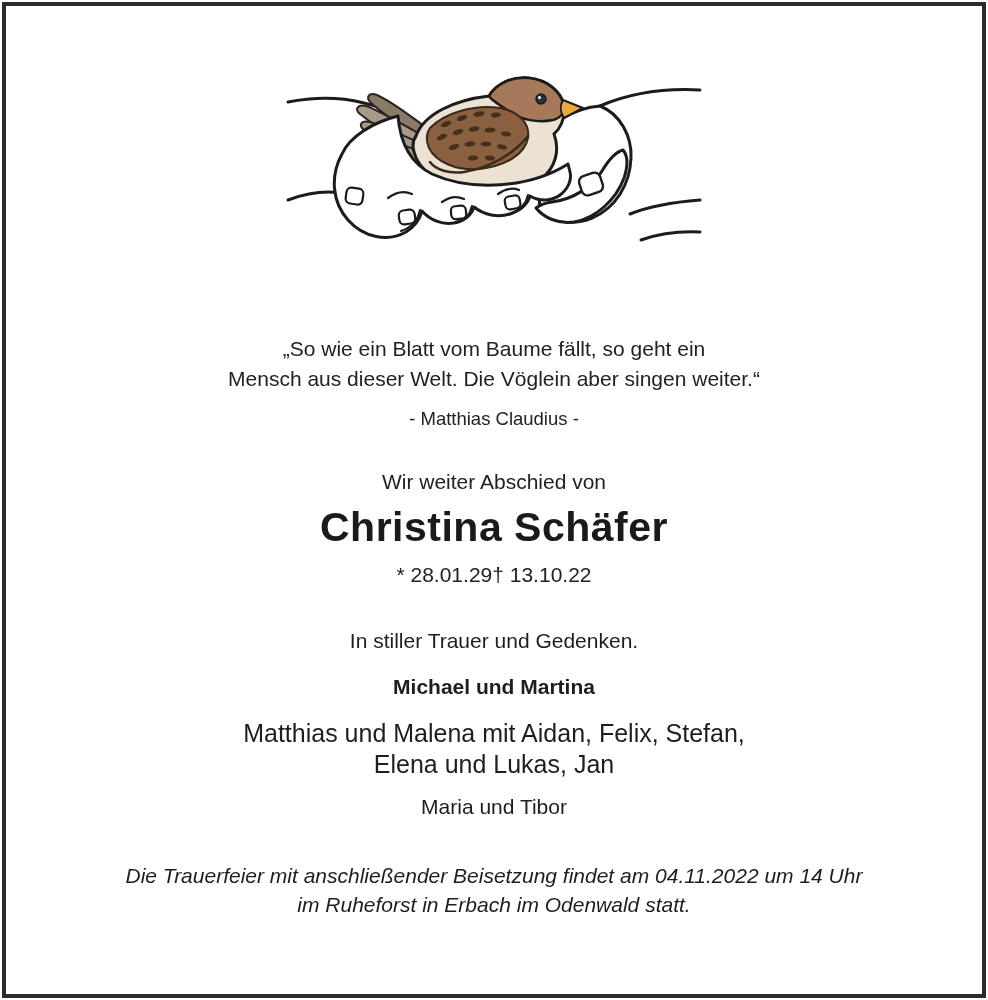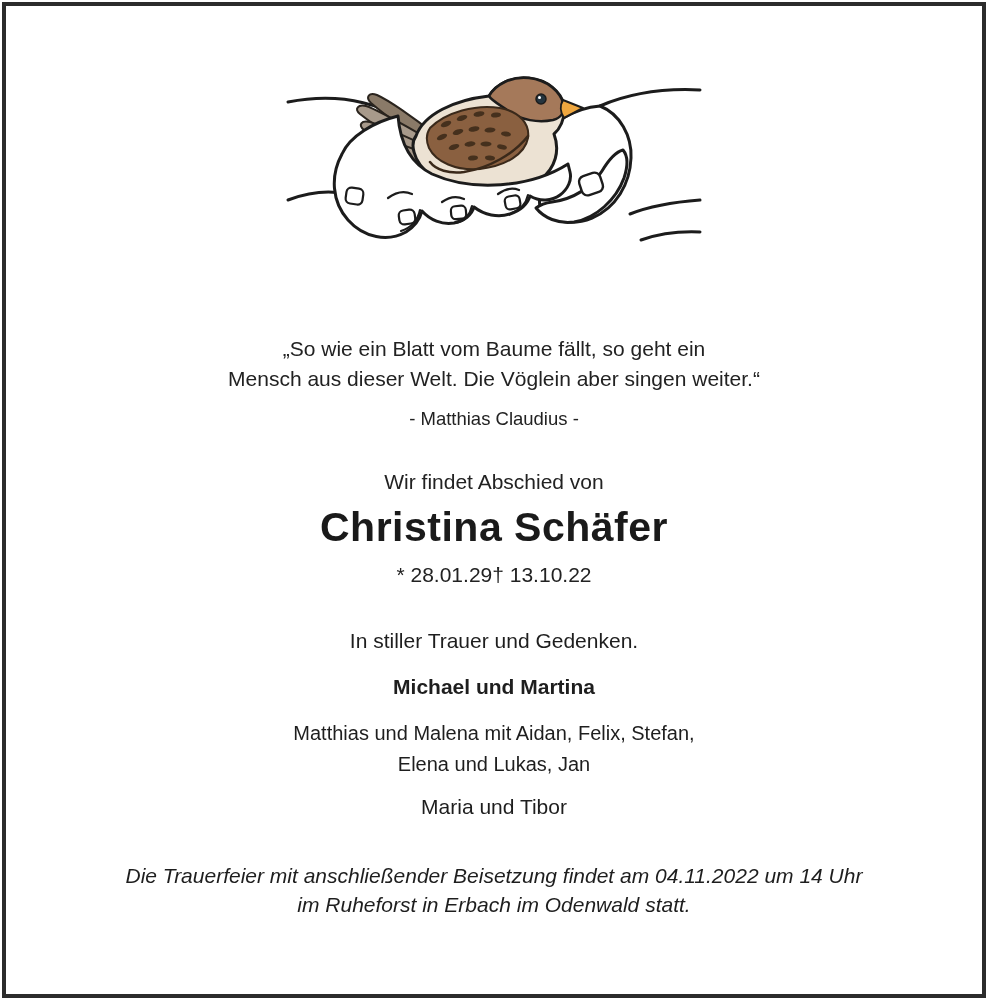--- a/index.html
+++ b/index.html
@@ -69,21 +69,21 @@
     font-size: 21px;
   }
   .mourner-primary {
     margin-top: 22px;
     font-size: 21px;
     font-weight: bold;
     text-align: center;
   }
   .mourner-family {
     margin-top: 19px;
-    font-size: 20px;
+    font-size: 25px;
     line-height: 31px;
   }
   .mourner-secondary {
     margin-top: 15px;
     font-size: 21px;
   }
   .mourner-closing {
     margin-top: 19px;
     font-size: 21px;
   }
@@ -169,21 +169,21 @@
       <path d="M 252,158 C 260,168 274,174 290,172 C 312,168 332,150 340,128 C 344,116 344,106 339,100 C 331,102 324,111 318,121 C 308,137 290,149 268,152 C 261,153 256,155 252,158 Z" stroke="#1c1c1c" stroke-width="3" stroke-linejoin="round" fill="#ffffff"></path>
       <rect x="296" y="124" width="22" height="20" rx="6" transform="rotate(-18 307 134)" stroke="#1c1c1c" stroke-width="2.4" fill="#ffffff"></rect>
     </svg>
 
     <div class="quote">
       <div>„So wie ein Blatt vom Baume fällt, so geht ein</div>
       <div>Mensch aus dieser Welt. Die Vöglein aber singen weiter.“</div>
     </div>
     <div class="attribution">- Matthias Claudius -</div>
 
-    <div class="intro-line">Wir findet Abschied von</div>
+    <div class="intro-line">Wir weiter Abschied von</div>
     <div class="deceased-name">Christina Schäfer</div>
     <div class="dates">
       <span>* 28.01.29</span>
       <span>† 13.10.22</span>
     </div>
 
     <div class="mourning-intro">In stiller Trauer und Gedenken.</div>
     <div class="mourner-primary">Michael und Martina</div>
     <div class="mourner-family">
       <div>Matthias und Malena mit Aidan, Felix, Stefan,</div>

